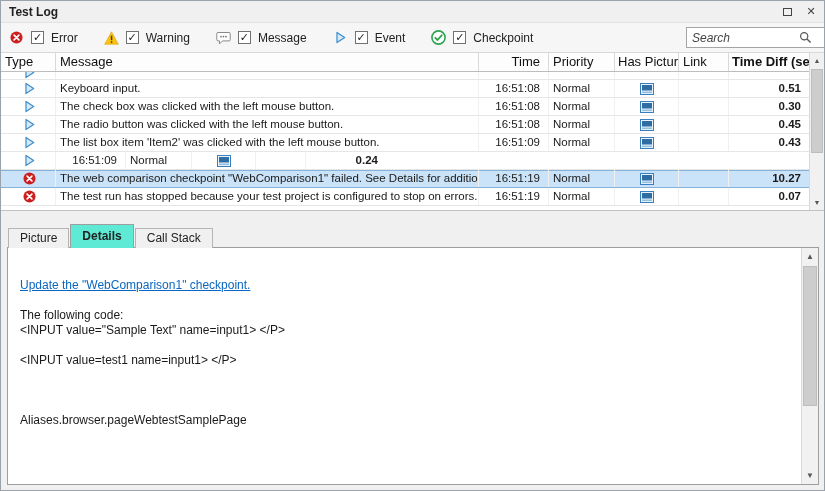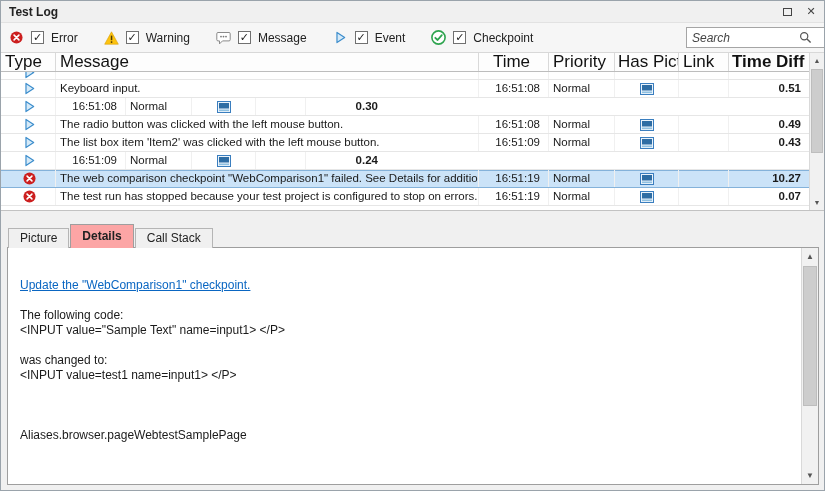--- a/index.html
+++ b/index.html
@@ -22,21 +22,21 @@
   .cb { display: inline-flex; width: 13px; height: 13px; border: 1px solid #707070; background: #fff; font-size: 11px; line-height: 11px; align-items: center; justify-content: center; color: #222; }
   .flabel { font-size: 12px; color: #222; }
   .searchbox { margin-left: auto; position: relative; width: 175px; height: 21px; }
   .searchbox input { width: 100%; height: 100%; border: 1px solid #a5a5a5; background: #fff; font-family: "Liberation Sans", sans-serif; font-size: 12px; padding: 0 20px 0 5px; outline: none; margin-left: 45px; }
   .searchbox input::placeholder { font-style: italic; color: #444; opacity: 1; }
   .mag { position: absolute; right: 4px; top: 4px; width: 13px; height: 13px; }
 
   
   .tablewrap { position: absolute; top: 52px; left: 0; right: 0; height: 158px; background: #fff; border-bottom: 1px solid #c2c2c2; }
   .thead { display: flex; height: 19px; width: 808px; background: #fdfdfd; border-bottom: 1px solid #bdbdbd; }
-  .hcell { line-height: 18px; font-size: 17px; color: #111; padding-left: 4px; border-right: 1px solid #d9d9d9; white-space: nowrap; overflow: hidden; }
+  .hcell { line-height: 18px; font-size: 13px; color: #111; padding-left: 4px; border-right: 1px solid #d9d9d9; white-space: nowrap; overflow: hidden; }
   .tbody { width: 808px; }
   .trow { display: flex; height: 18px; border-bottom: 1px solid #e6e6e6; background: #fff; }
   .trow.selected { background: #cbe3f8; border-bottom-color: #84b2da; box-shadow: inset 0 1px 0 #84b2da; }
   .trow.partial { height: 8px; overflow: hidden; }
   .trow.partial .ticon { margin-top: -7px; }
   .cell { line-height: 17px; font-size: 11.5px; white-space: nowrap; overflow: hidden; border-right: 1px solid #f0f0f0; }
   .c-type { width: 55px; display: flex; align-items: center; padding-left: 22px; }
   .c-msg { width: 423px; padding-left: 4px; }
   .c-time { width: 70px; text-align: right; padding-right: 8px; }
   .c-priority { width: 66px; padding-left: 4px; }
@@ -52,21 +52,21 @@
   .arr.up { top: 0; }
   .arr.down { bottom: 0; }
   .thumb { position: absolute; left: 1px; right: 1px; background: #cdcdcd; border: 1px solid #bdbdbd; }
   .table-thumb { top: 16px; height: 84px; }
   .details-thumb { top: 18px; height: 140px; }
 
   
   .gap-splitter { position: absolute; top: 210px; left: 0; right: 0; height: 13px; background: #f0f0f0; }
   .tabs { position: absolute; top: 223px; left: 7px; height: 24px; display: flex; align-items: flex-end; z-index: 3; }
   .tab { height: 20px; line-height: 19px; padding: 0 11px; font-size: 12px; background: #f0f0f0; border: 1px solid #b5b5b5; border-bottom: none; color: #222; margin-right: 1px; }
-  .tab.active { height: 24px; line-height: 23px; background: #fca5a5; border: 1px solid #9e9e9e; border-bottom: none; font-weight: bold; position: relative; z-index: 4; }
+  .tab.active { height: 24px; line-height: 23px; background: #5eead4; border: 1px solid #9e9e9e; border-bottom: none; font-weight: bold; position: relative; z-index: 4; }
 
   
   .details { position: absolute; top: 246px; left: 6px; right: 5px; bottom: 5px; background: #fff; border: 1px solid #9e9e9e; z-index: 2; }
   .details-content { position: absolute; top: 0; left: 0; right: 17px; bottom: 0; padding: 30px 8px 8px 12px; overflow: hidden; }
   .dlink { display: block; color: #0a66c2; text-decoration: underline; font-size: 12px; line-height: 15px; cursor: pointer; }
   .dline { font-size: 12px; line-height: 15px; white-space: pre; }
   .dscroll { width: 17px; }
   .dscroll .arr { height: 17px; font-size: 8px; }
 </style>
 </head>
@@ -147,21 +147,21 @@
             <line x1="8" y1="8" x2="11.6" y2="11.6" stroke="#555" stroke-width="1.4"></line>
           </svg>
       </span>
     </div>
   </div>
 
   <div class="tablewrap">
     <div class="thead">
       <div class="hcell c-type" style="padding-left:4px;display:block;">Type</div>
       <div class="hcell c-msg">Message</div>
-      <div class="hcell c-time" style="text-align:center;padding-left:4px;">Time</div>
+      <div class="hcell c-time" style="text-align:right;padding-left:4px;">Time</div>
       <div class="hcell c-priority">Priority</div>
       <div class="hcell c-haspic" style="display:block;padding-left:3px;">Has Picture</div>
       <div class="hcell c-link" style="padding-left:4px;">Link</div>
       <div class="hcell c-diff" style="text-align:left;padding-left:3px;">Time Diff (sec)</div>
     </div>
     <div class="tbody">
         <div class="trow partial">
           <div class="cell c-type">
             <span class="ticon">
               <svg width="13" height="13" viewBox="0 0 14 14">
@@ -200,20 +200,21 @@
           <div class="cell c-diff">0.51</div>
         </div>
         <div class="trow">
           <div class="cell c-type">
             <span class="ticon">
               <svg width="13" height="13" viewBox="0 0 14 14">
                 <path d="M3.2 1.5 L11.5 7 L3.2 12.5 Z" fill="#d6eaf8" stroke="#3c8dcc" stroke-width="1.3" stroke-linejoin="round"></path>
               </svg>
             </span>
           </div>
+          <div class="cell c-msg">The check box was clicked with the left mouse button.</div>
           <div class="cell c-time">16:51:08</div>
           <div class="cell c-priority">Normal</div>
           <div class="cell c-haspic">
             <span class="picon">
               <svg width="14" height="12" viewBox="0 0 14 12">
                 <rect x="0.5" y="0.5" width="13" height="11" fill="#eaf3fb" stroke="#3a7ebf"></rect>
                 <rect x="2" y="2" width="10" height="5.5" fill="#2e6da4"></rect>
                 <rect x="2" y="8.5" width="10" height="1.6" fill="#8fc0e0"></rect>
               </svg>
             </span>
@@ -235,21 +236,21 @@
           <div class="cell c-haspic">
             <span class="picon">
               <svg width="14" height="12" viewBox="0 0 14 12">
                 <rect x="0.5" y="0.5" width="13" height="11" fill="#eaf3fb" stroke="#3a7ebf"></rect>
                 <rect x="2" y="2" width="10" height="5.5" fill="#2e6da4"></rect>
                 <rect x="2" y="8.5" width="10" height="1.6" fill="#8fc0e0"></rect>
               </svg>
             </span>
           </div>
           <div class="cell c-link"></div>
-          <div class="cell c-diff">0.49</div>
+          <div class="cell c-diff">0.45</div>
         </div>
         <div class="trow">
           <div class="cell c-type">
             <span class="ticon">
               <svg width="13" height="13" viewBox="0 0 14 14">
                 <path d="M3.2 1.5 L11.5 7 L3.2 12.5 Z" fill="#d6eaf8" stroke="#3c8dcc" stroke-width="1.3" stroke-linejoin="round"></path>
               </svg>
             </span>
           </div>
           <div class="cell c-msg">The list box item 'Item2' was clicked with the left mouse button.</div>
@@ -354,21 +355,20 @@
   </div>
 
   <div class="details">
     <div class="details-content">
       <a class="dlink">Update the "WebComparison1" checkpoint.</a>
       <div>
           <div class="dline">&nbsp;</div>
           <div class="dline">The following code:</div>
           <div class="dline">&lt;INPUT value="Sample Text" name=input1&gt; &lt;/P&gt;</div>
           <div class="dline">&nbsp;</div>
-          <div class="dline">was changed to:</div>
           <div class="dline">&lt;INPUT value=test1 name=input1&gt; &lt;/P&gt;</div>
           <div class="dline">&nbsp;</div>
           <div class="dline">&nbsp;</div>
           <div class="dline">&nbsp;</div>
           <div class="dline">Aliases.browser.pageWebtestSamplePage</div>
         </div>
     </div>
     <div class="vscroll dscroll">
       <div class="arr up">▲</div>
       <div class="thumb details-thumb"></div>

